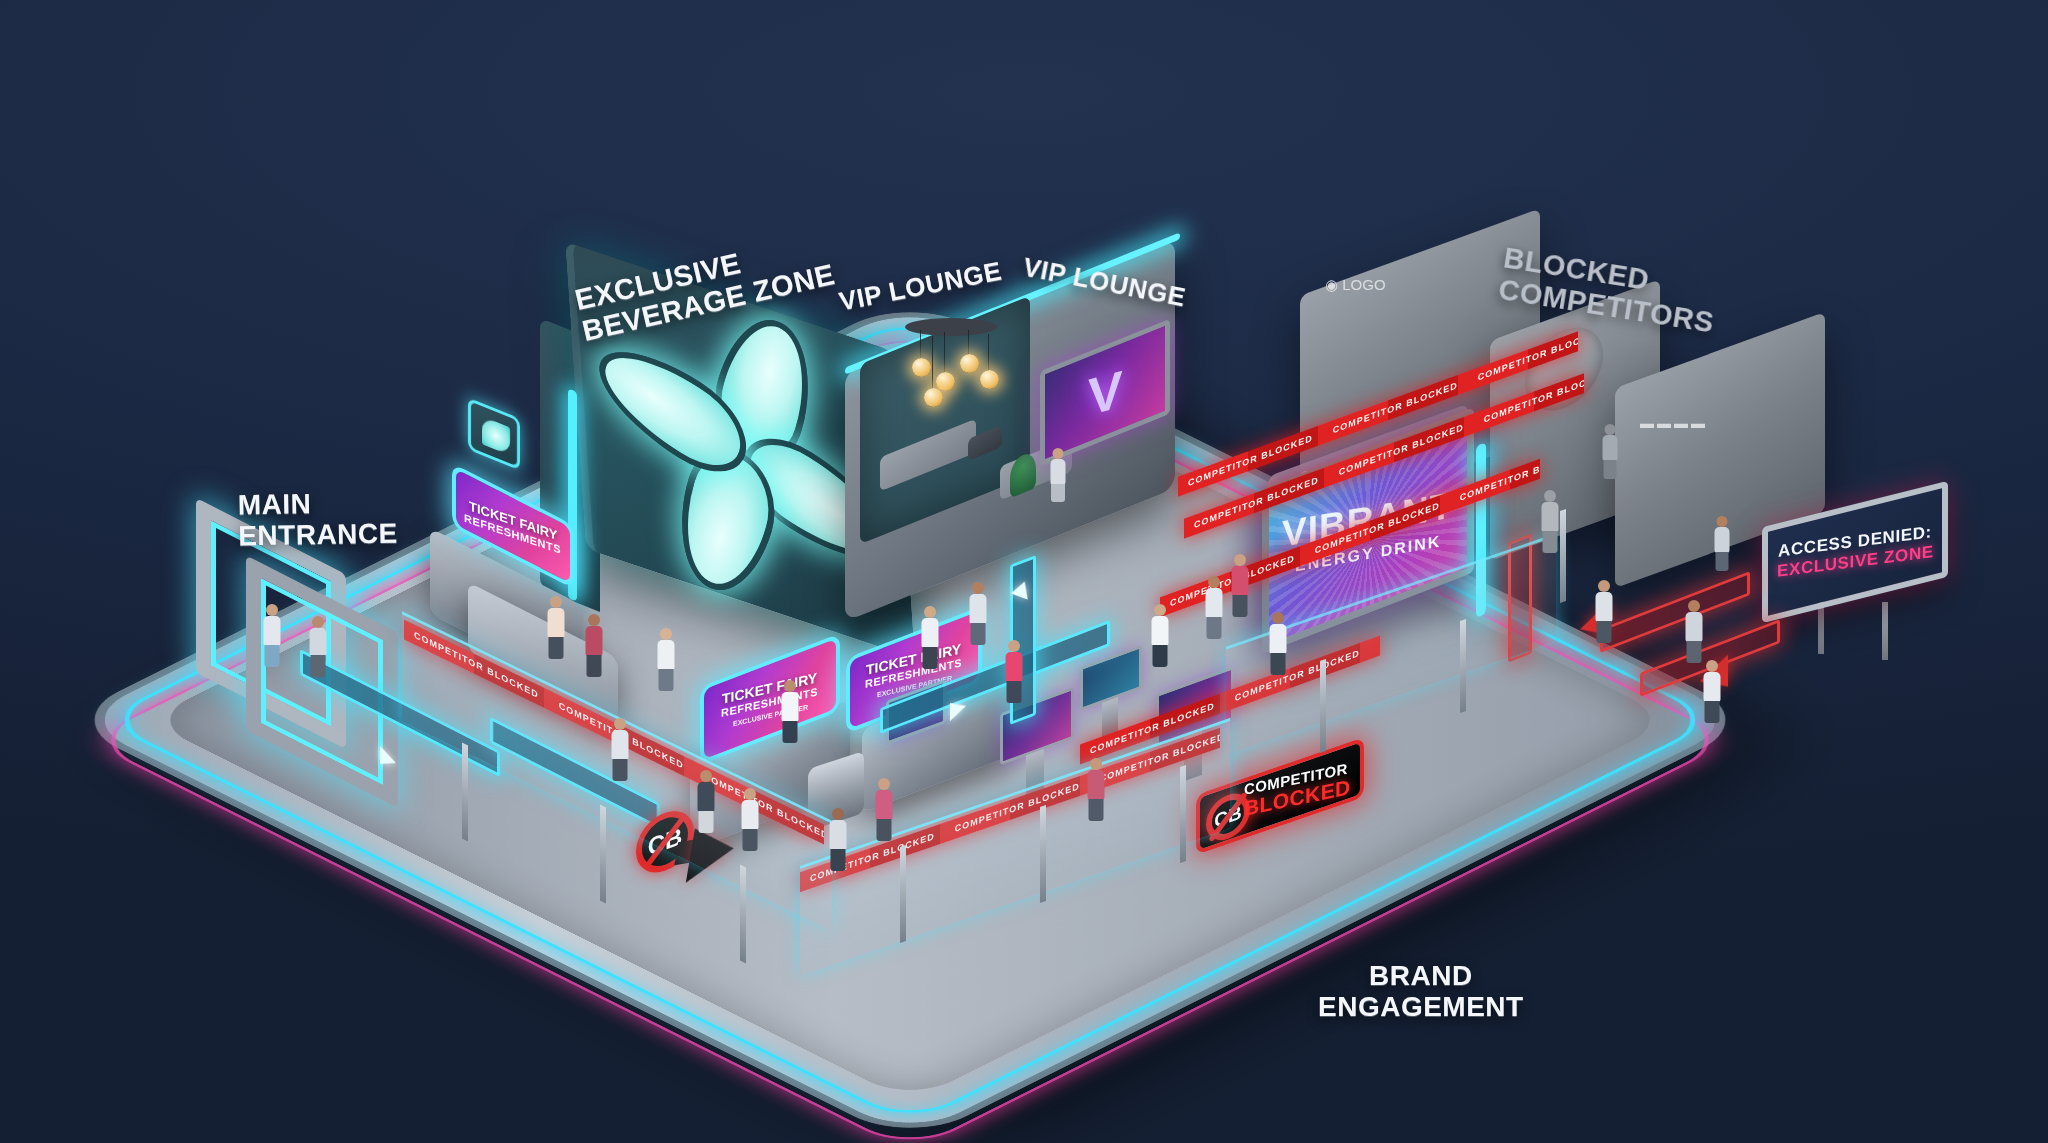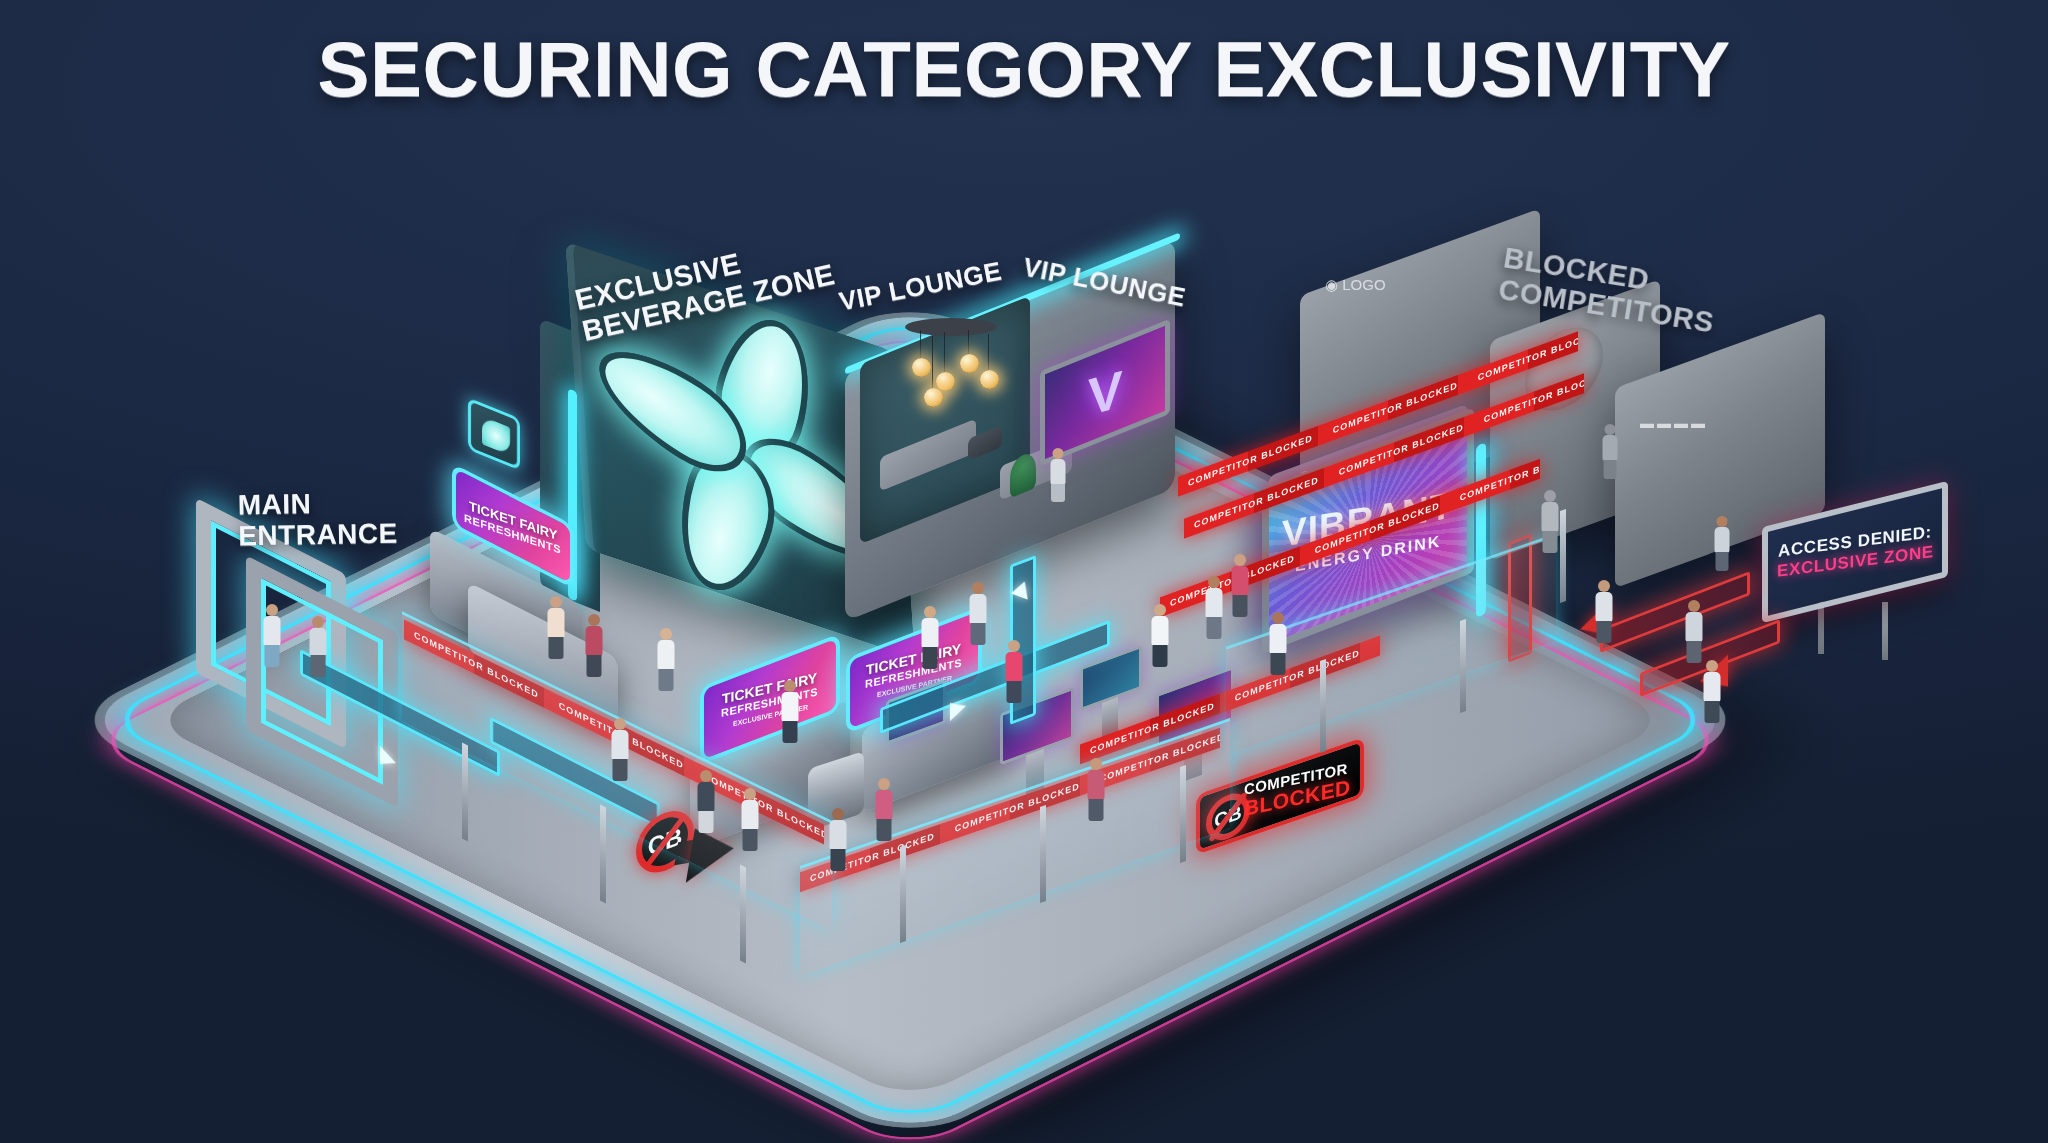--- a/index.html
+++ b/index.html
@@ -306,21 +306,20 @@
   .lbl-grey { color:#b9bfc8; text-shadow:0 4px 12px rgba(0,0,0,.6); }
 
   .barrel { position:absolute; border-radius:8px; background:linear-gradient(180deg,#cfd5dd,#8f97a1 60%,#6d747e); transform:skewY(-18deg); }
 </style>
 </head>
 <body>
 
 <div class="scene">
 
   <div id="header">
-    <div id="title">SECURING CATEGORY EXCLUSIVITY</div>
   </div>
 
   <div class="platform-wrap">
     <div class="plat plat-top"></div>
     <div class="plat plat-edge-glow-pink"></div>
     <div class="plat plat-edge-glow"></div>
     <div class="plat plat-inner"></div>
   </div>
 
   <div>
@@ -636,14 +635,16 @@
   </div>
 
   <div class="lbl" style="left:238px; top:488px; font-size:28px; transform:rotate(-1deg);">MAIN
 ENTRANCE</div>
   <div class="lbl" style="left:576px; top:255px; font-size:29px; transform:rotate(-13deg);">EXCLUSIVE
 BEVERAGE ZONE</div>
   <div class="lbl" style="left:838px; top:272px; font-size:26px; transform:rotate(-11deg);">VIP LOUNGE</div>
   <div class="lbl" style="left:1022px; top:268px; font-size:26px; transform:rotate(11deg);">VIP LOUNGE</div>
   <div class="lbl lbl-grey" style="left:1500px; top:258px; font-size:29px; transform:rotate(9deg);">BLOCKED
 COMPETITORS</div>
+  <div class="lbl" style="left:1318px; top:960px; font-size:28px; text-align:center;">BRAND
+ENGAGEMENT</div>
 
 </div>
 
 </body></html>

